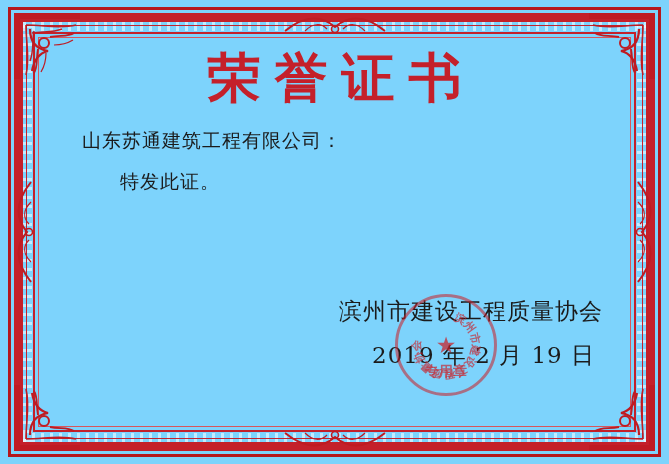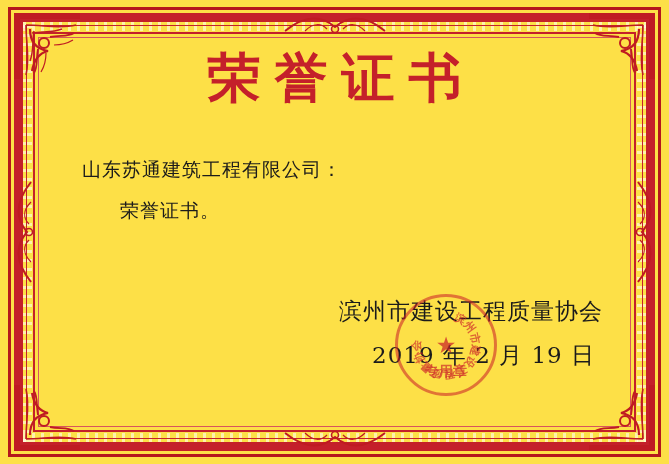--- a/index.html
+++ b/index.html
@@ -4,21 +4,21 @@
 <style>
   html, body {
     margin: 0;
     padding: 0;
     background: #ffffff;
   }
   #cert {
     position: relative;
     width: 669px;
     height: 464px;
-    background: #fde047;
+    background: #7dd3fc;
     overflow: hidden;
     font-family: "DejaVu Sans", sans-serif;
   }
 
   
   .border-outer {
     position: absolute;
     left: 8px; top: 7px; right: 8px; bottom: 7px;
     border: 3px solid #b5171c;
     box-sizing: border-box;
@@ -98,21 +98,21 @@
     font-family: "DejaVu Serif", serif;
     font-size: 53px;
     font-weight: bold;
     letter-spacing: 14px;
     text-indent: 14px;
     color: #c4202a;
     line-height: 1.05;
   }
   .body {
     position: absolute;
-    top: 109px;
+    top: 80px;
     left: 38px;
     right: 24px;
     color: #1b1b1b;
     font-family: "DejaVu Serif", serif;
     font-size: 19px;
     line-height: 1.72;
     letter-spacing: 1px;
   }
   .salutation { margin: 0 0 6px 0; }
   .para {
@@ -272,21 +272,21 @@
       <path d="M22 90 C14 82 14 74 20 68" stroke-width="1.2"></path>
     </svg>
   </div>
 
   <div class="content">
 
     <div class="title">荣誉证书</div>
 
     <div class="body">
       <p class="salutation">山东苏通建筑工程有限公司：</p>
-      <p class="note">荣誉证书。</p>
+      <p class="note">特发此证。</p>
     </div>
 
     <div class="signature">
       <div>滨州市建设工程质量协会</div>
       <div class="sign-date">2019 年 2 月 19 日</div>
     </div>
 
     <div class="seal">
       <div class="ring-text">
           <span style="transform: rotate(-60deg) translate(37px, -6px) rotate(90deg);">滨</span>

